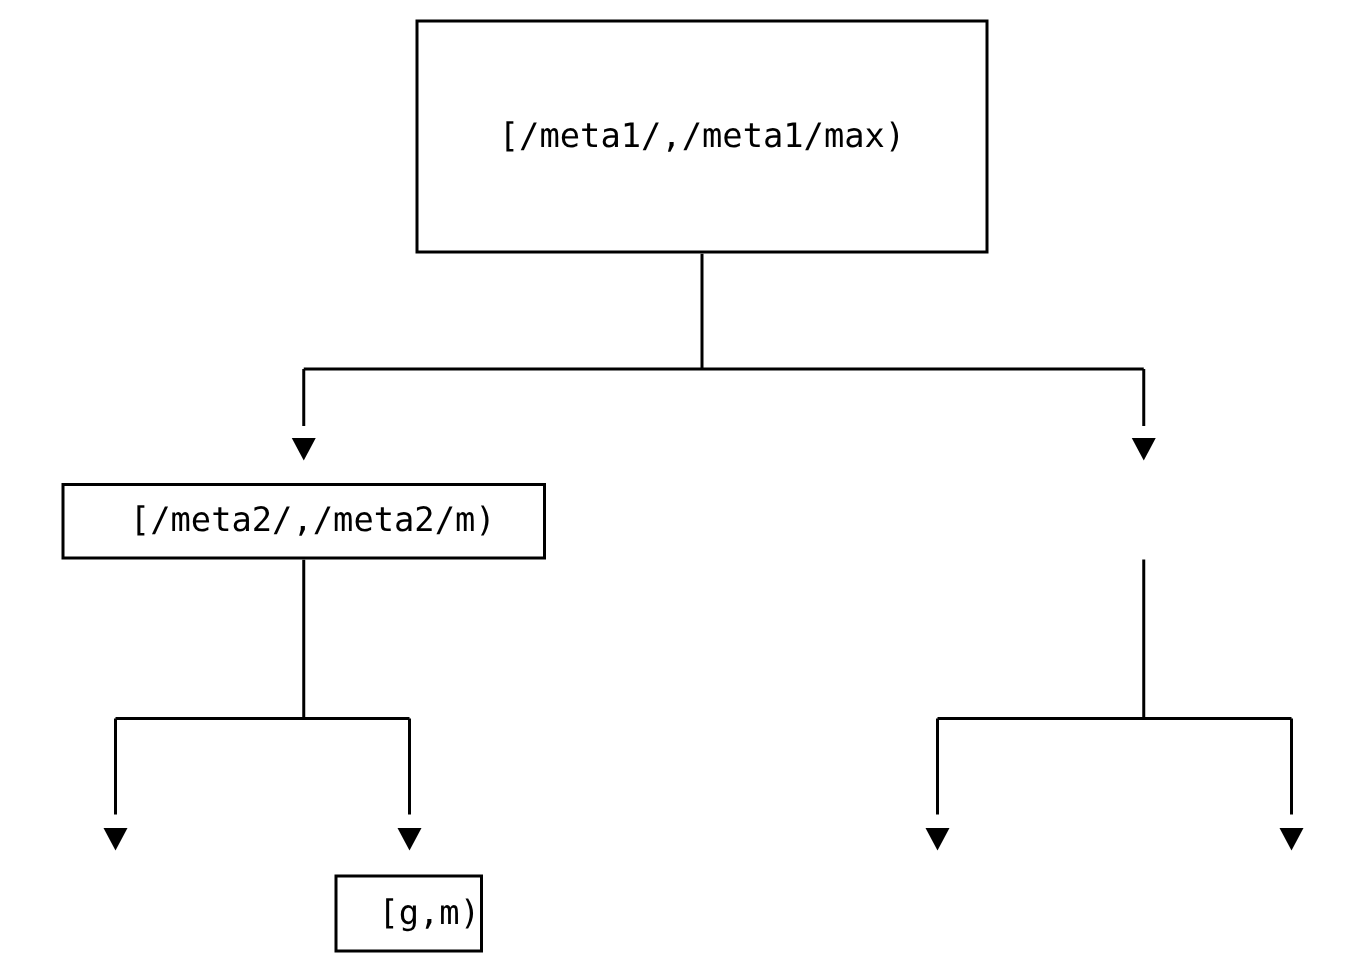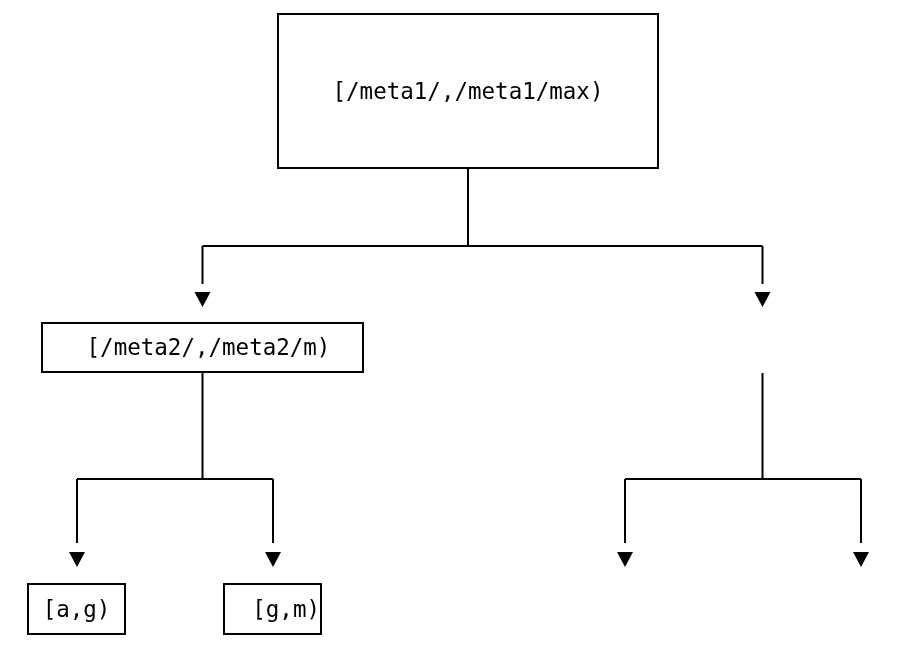--- a/index.html
+++ b/index.html
@@ -76,23 +76,20 @@
 
   <div class="node node-root">
     <span>[/meta1/,/meta1/max)</span>
   </div>
 
   <div class="node node-mid-left">
     <span>[/meta2/,/meta2/m)</span>
   </div>
 
 
-  <div class="node node-leaf-ag">
-    <span>[a,g)</span>
-  </div>
 
   <div class="node node-leaf-gm">
     <span>[g,m)</span>
   </div>
 
 
 
 </div>
 
 </body></html>

